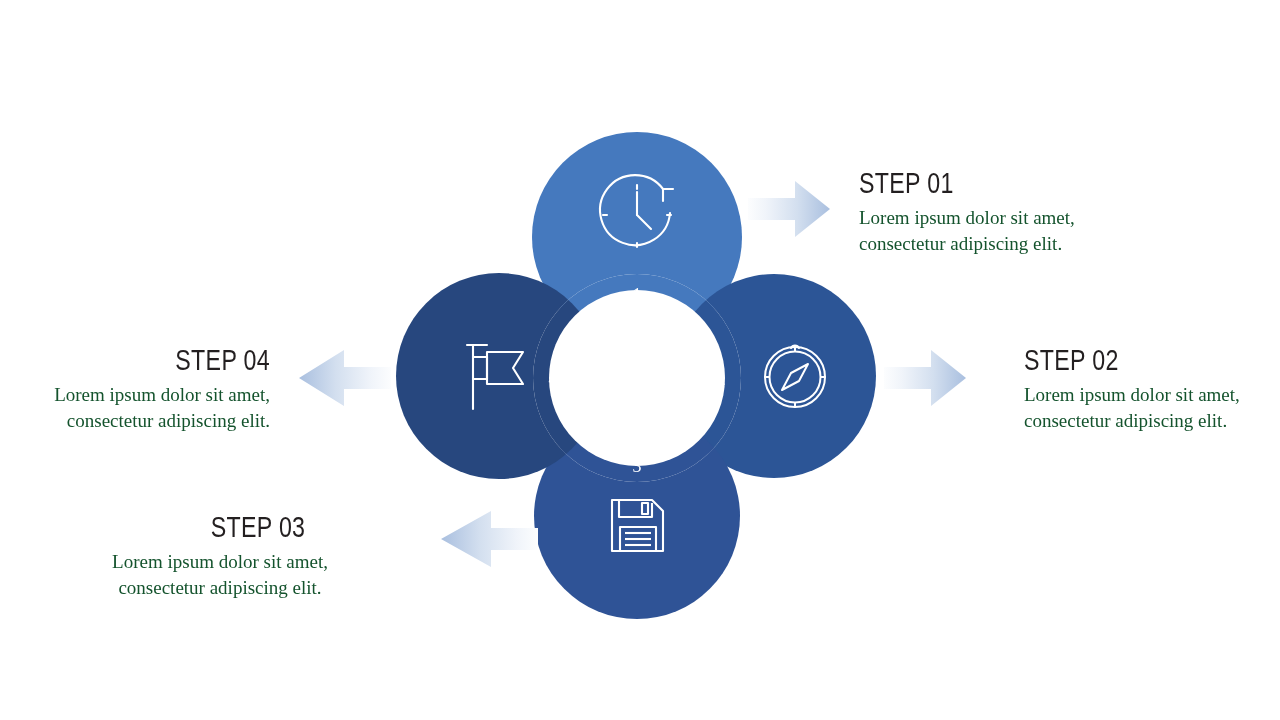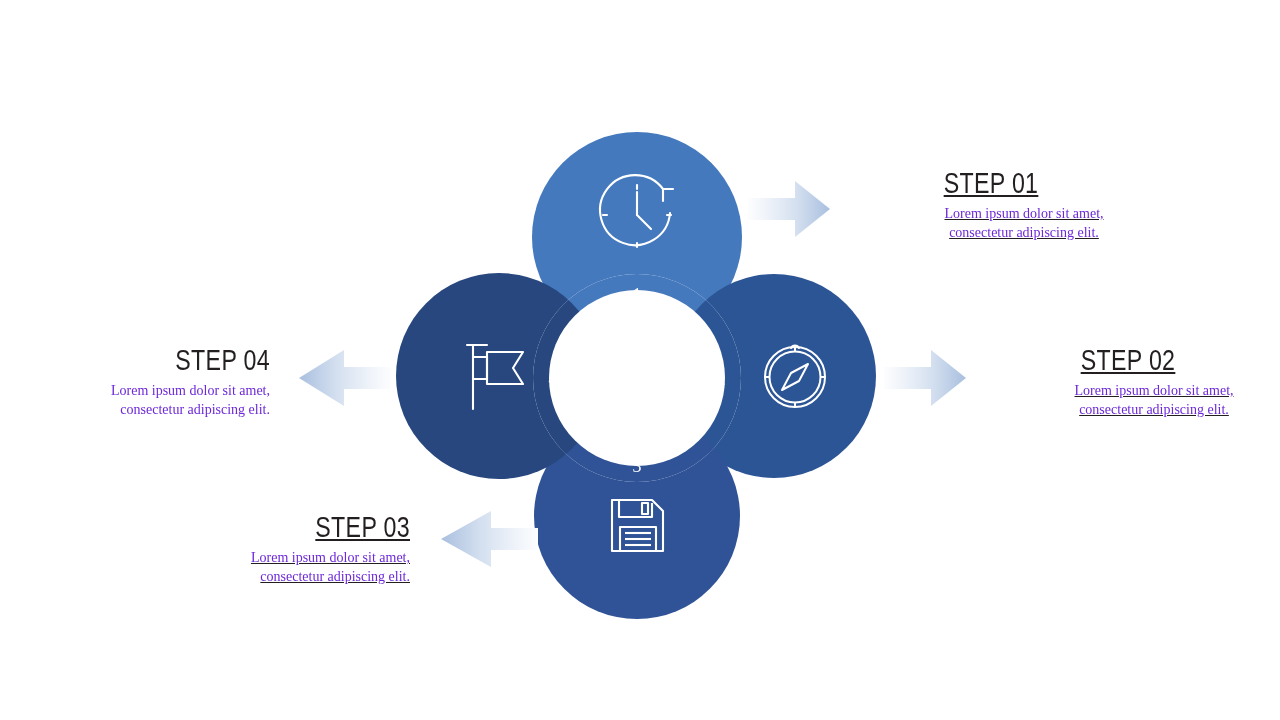--- a/index.html
+++ b/index.html
@@ -38,34 +38,34 @@
     font-weight: 400;
     letter-spacing: 0.4px;
     line-height: 1.05;
     color: #231f20;
     transform: scaleX(0.80);
     margin-bottom: 7px;
     white-space: nowrap;
   }
   .step-desc {
     font-family: "Liberation Serif", serif;
-    font-size: 14px;
+    font-size: 19px;
     line-height: 1.34;
-    color: #6d28d9;
+    color: #14532d;
     white-space: pre-line;
   }
-  .align-left  { text-align: center; text-decoration: underline; }
+  .align-left  { text-align: left; }
   .align-right { text-align: right; }
   .align-left  .step-title { transform-origin: left center; }
   .align-right .step-title { transform-origin: right center; }
 
   
   #step-01 { left: 859px; top: 168px; width: 330px; }
   #step-02 { left: 1024px; top: 345px; width: 260px; }
-  #step-03 { left: 30px;  top: 512px; width: 380px; text-align: right; text-decoration: underline; }
+  #step-03 { left: 30px;  top: 512px; width: 380px; text-align: center; }
   #step-04 { left: 20px;  top: 345px; width: 250px; text-align: right; }
 </style>
 </head>
 <body>
 
 <div id="stage">
 
   <svg id="diagram-svg" viewBox="0 0 1280 720">
     <defs>
 

